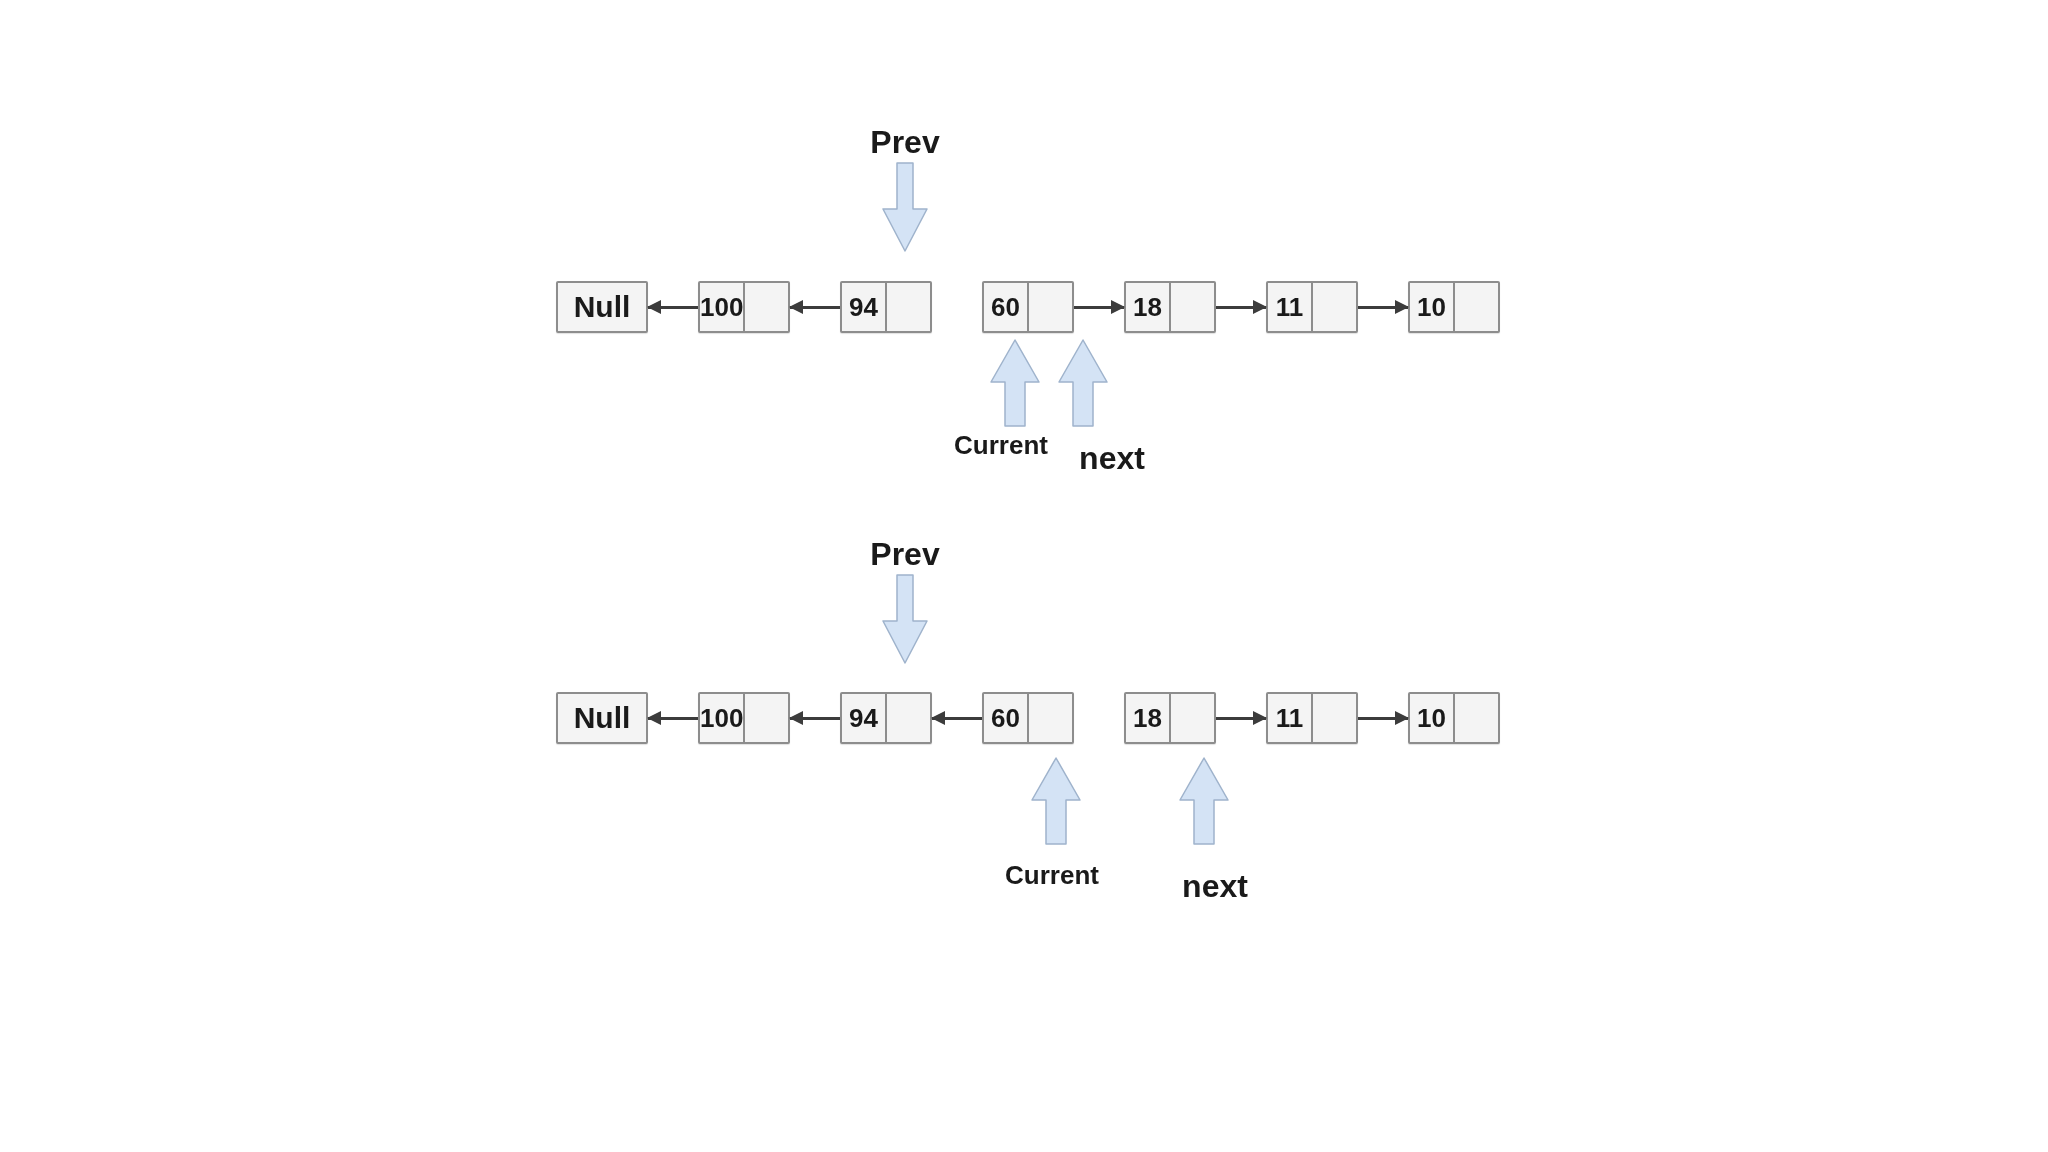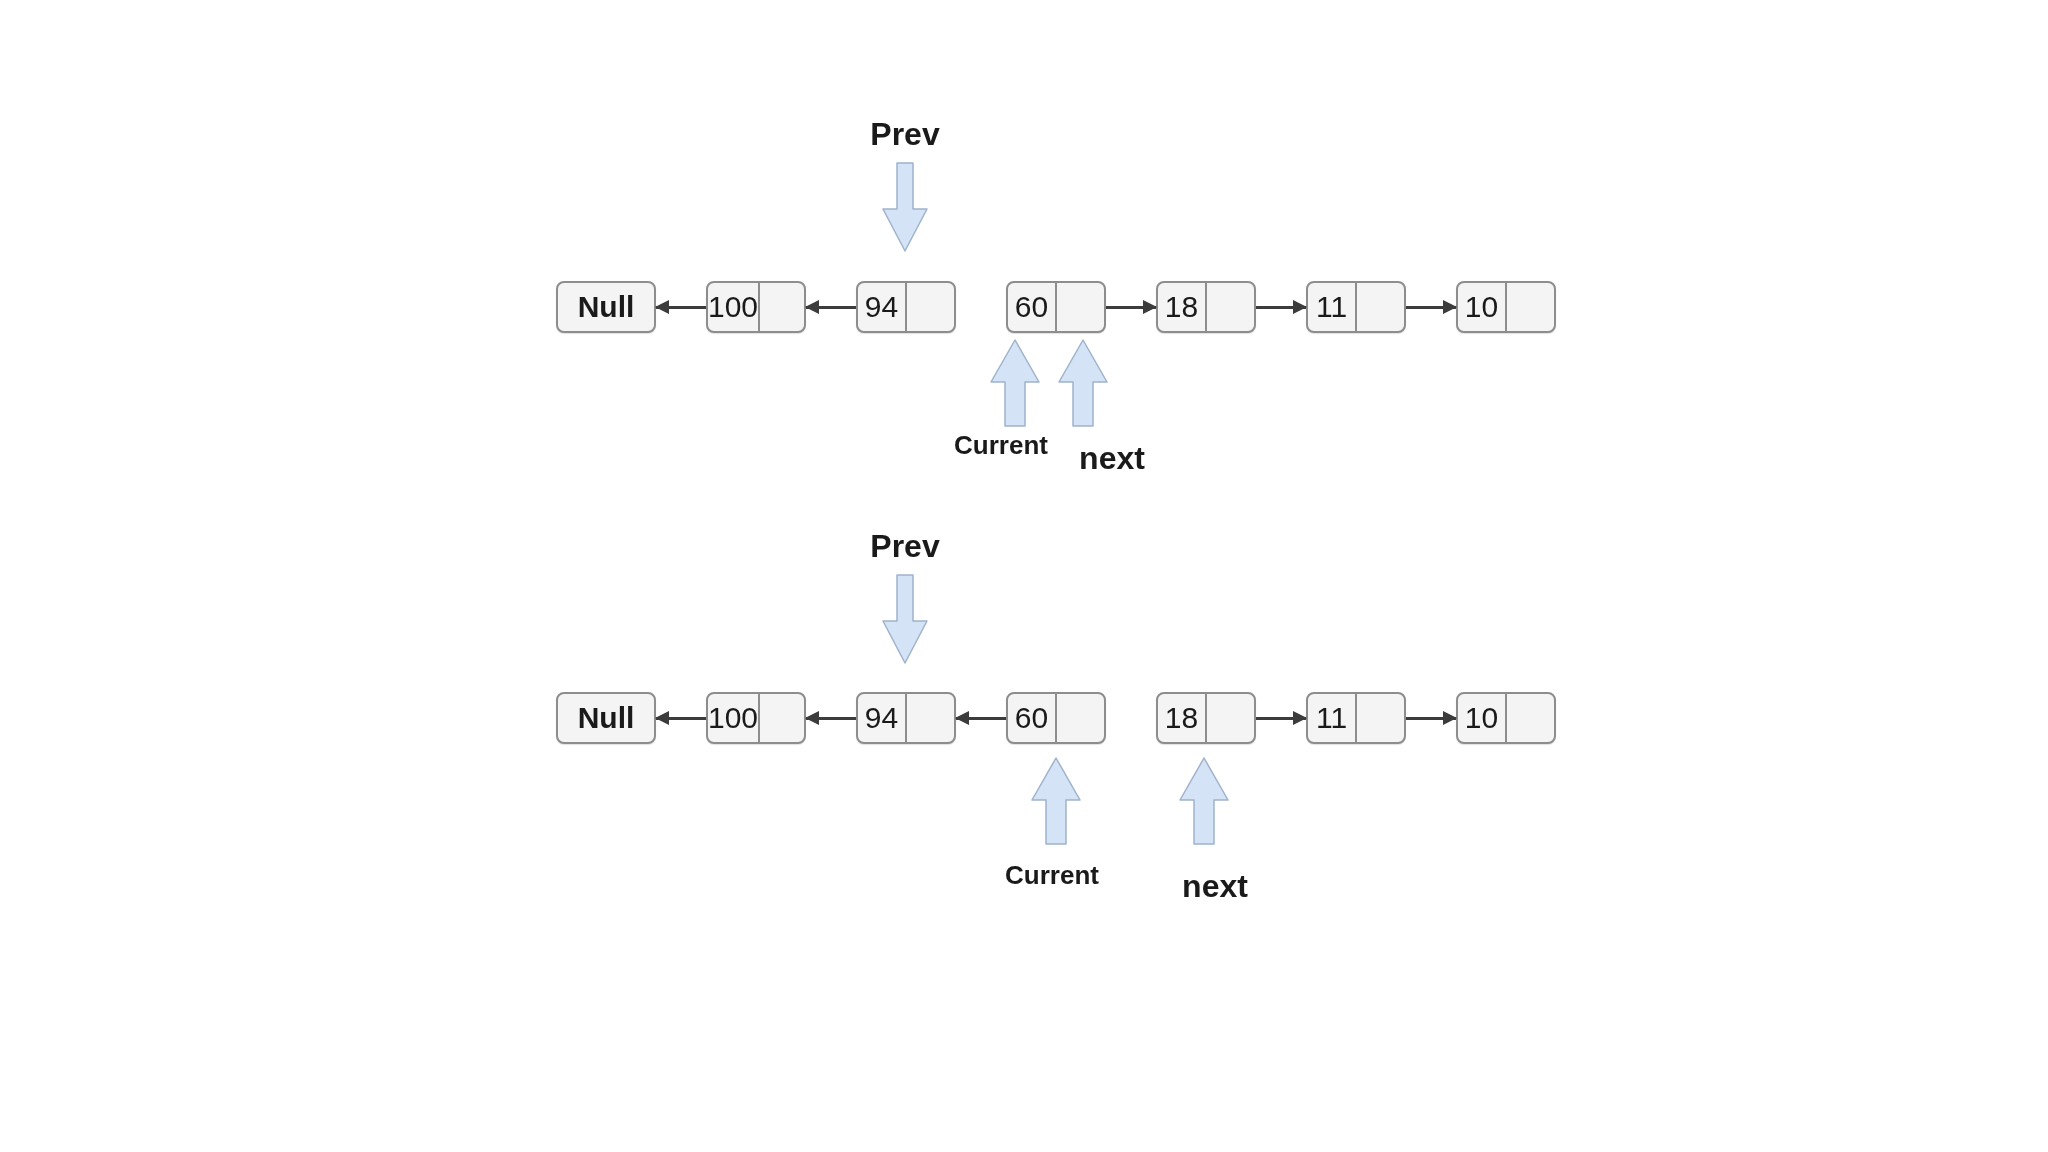--- a/index.html
+++ b/index.html
@@ -15,44 +15,44 @@
   body{
     width:2048px;height:1152px;background:var(--bg);
     font-family:"Liberation Sans","DejaVu Sans",sans-serif;
     overflow:hidden;
   }
   .canvas{position:relative;width:2048px;height:1152px;background:var(--bg);}
 
   
   .chain{position:absolute;display:flex;align-items:stretch;height:52px;}
   .node{
-    box-sizing:border-box;width:100px;background:var(--node-fill);
-    border:2px solid var(--node-border);border-radius:8px;
+    box-sizing:border-box;width:92px;background:var(--node-fill);
+    border:2px solid var(--node-border);border-radius:2px;
     display:flex;align-items:stretch;
     box-shadow:0 1px 1px rgba(0,0,0,0.12);
   }
   .node .cell{flex:1;display:flex;align-items:center;justify-content:center;}
   .node .cell.data{border-right:2px solid var(--node-border);
-    font-weight:normal;font-size:30px;color:var(--text);}
+    font-weight:bold;font-size:26px;color:var(--text);}
   .node.terminal{align-items:center;justify-content:center;
     font-weight:bold;font-size:30px;color:var(--text);}
   .conn{position:relative;width:50px;}
   .conn::before{content:"";position:absolute;left:0;right:0;top:50%;
     height:3px;margin-top:-1.5px;background:var(--conn);}
   .conn.left::after{content:"";position:absolute;left:-1px;top:50%;margin-top:-7px;
     border-top:7px solid transparent;border-bottom:7px solid transparent;
     border-right:14px solid var(--conn);}
   .conn.right::after{content:"";position:absolute;right:-1px;top:50%;margin-top:-7px;
     border-top:7px solid transparent;border-bottom:7px solid transparent;
     border-left:14px solid var(--conn);}
   .gap{width:50px;}
 
   
   .plabel{position:absolute;color:var(--text);font-weight:bold;text-align:center;}
-  .plabel.prev{font-size:32px;width:200px;}
+  .plabel.prev{font-size:32px;width:200px;margin-top:8px;}
   .plabel.current{font-size:26px;width:200px;}
   .plabel.next{font-size:32px;width:160px;}
   .blockarrow{position:absolute;}
 </style>
 </head>
 <body>
 
 <div class="canvas">
 
   <div class="plabel prev" style="left:805px;top:116px;">Prev</div>

